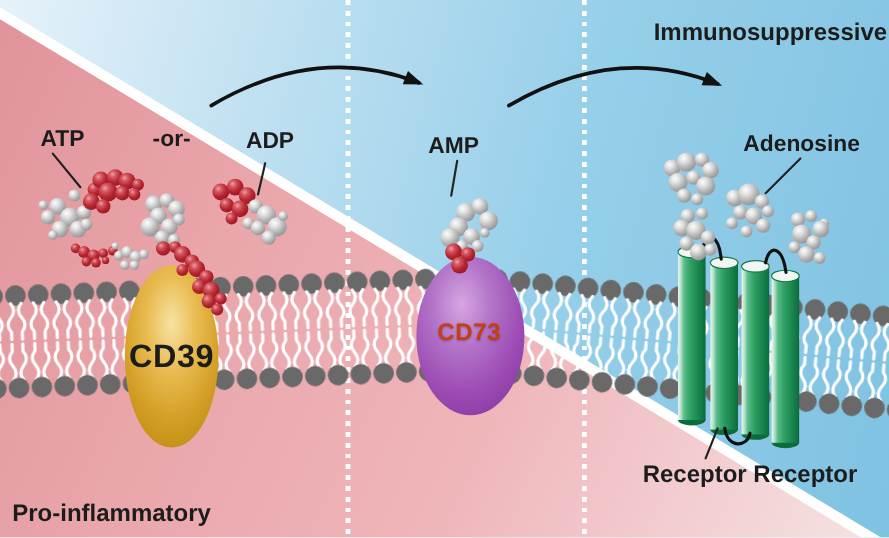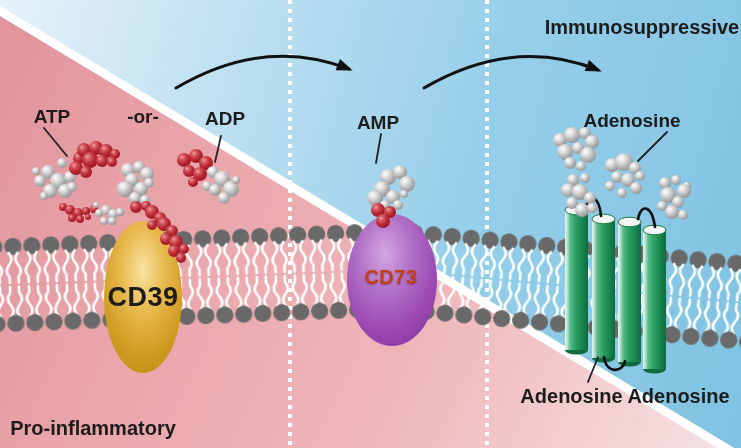--- a/index.html
+++ b/index.html
@@ -282,19 +282,19 @@
       </g>
   </svg>
 
   <div class="lbl lbl-region" style="left:642px;top:27px;">Immunosuppressive</div>
   <div class="lbl lbl-region" style="left:93px;top:428px;text-align:center;">Pro-inflammatory</div>
 
   <div class="lbl lbl-mol" style="left:52px;top:116px;">ATP</div>
   <div class="lbl lbl-mol" style="left:143px;top:116px;text-align:right;">-or-</div>
   <div class="lbl lbl-mol" style="left:225px;top:118px;">ADP</div>
   <div class="lbl lbl-mol" style="left:378px;top:122px;">AMP</div>
-  <div class="lbl lbl-mol" style="left:632px;top:120px;">Adenosine</div>
+  <div class="lbl lbl-mol" style="left:668px;top:120px;">Adenosine</div>
 
   <div class="lbl lbl-cd39" style="left:143px;top:297px;">CD39</div>
   <div class="lbl lbl-cd73" style="left:391px;top:277px;">CD73</div>
-  <div class="lbl lbl-region" style="left:625px;top:396px;">Adenosine Adenosine</div>
+  <div class="lbl lbl-region" style="left:625px;top:396px;">Receptor Receptor</div>
 
 </div>
 
 </body></html>

